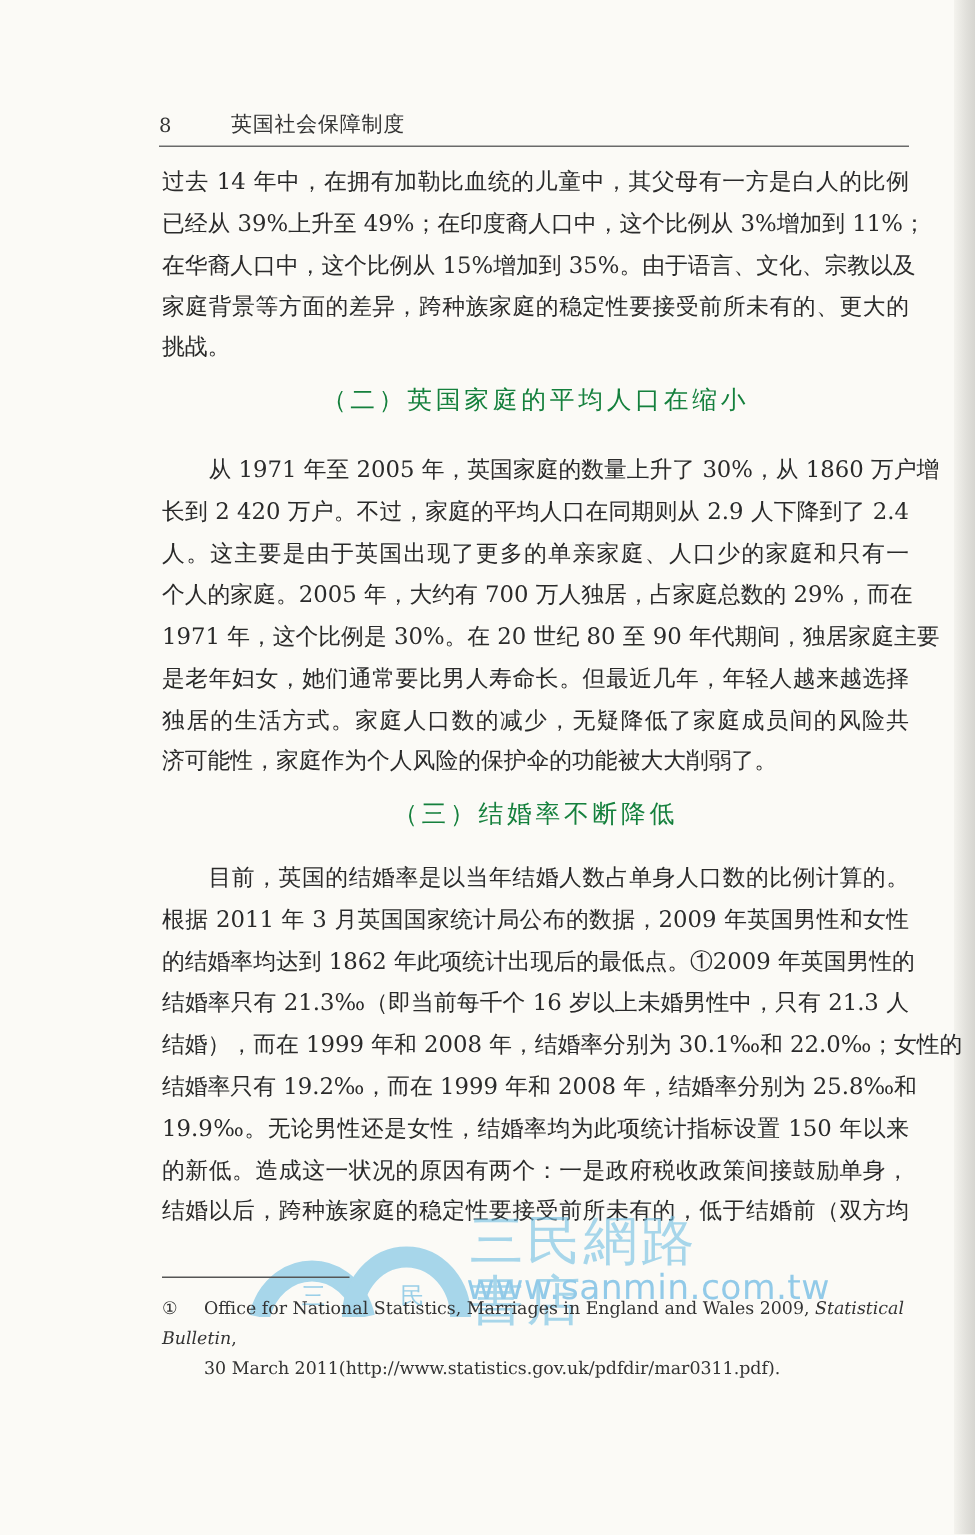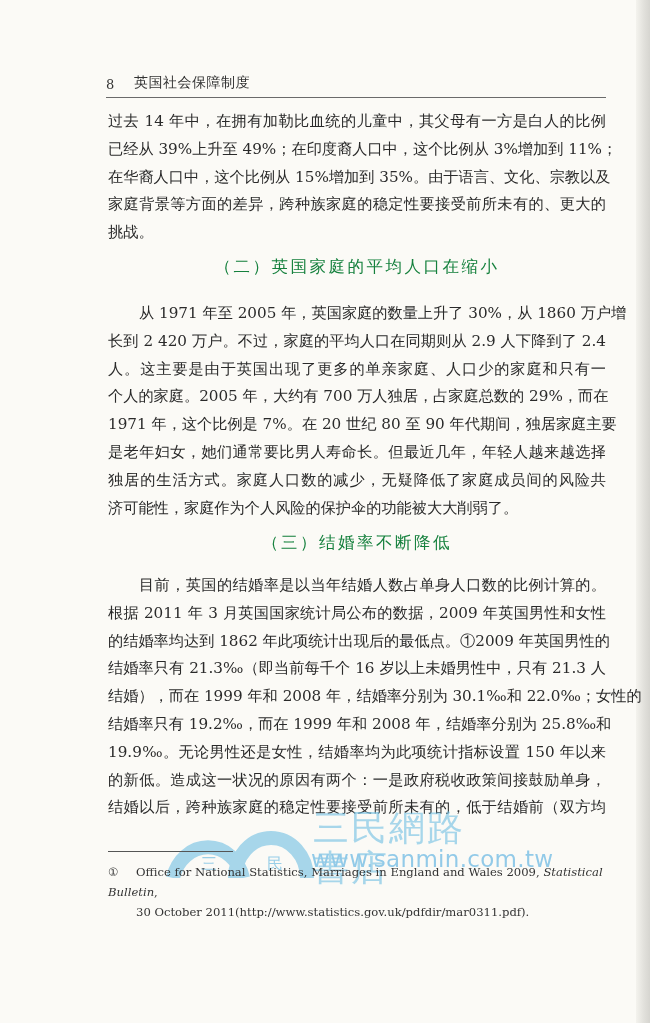--- a/index.html
+++ b/index.html
@@ -37,39 +37,41 @@
       padding-bottom: 5px;
       box-sizing: border-box;
     }
     .running-header .page-num {
       width: 28px;
       font-size: 13px;
     }
     .running-header .book-title {
       font-size: 14px;
       letter-spacing: 0.5px;
+      margin-left: 20px;
     }
     .body-text {
       position: absolute;
       left: 108px;
       width: 498px;
       font-size: 15.2px;
       line-height: 27.8px;
       text-align: justify;
       text-align-last: left;
     }
     .body-text .line {
       display: block;
       white-space: nowrap;
       text-align: justify;
       text-align-last: justify;
       height: 27.8px;
     }
     .body-text .line.last {
       text-align-last: left;
+      font-family: Liberation Mono, monospace;
     }
     .section-heading {
       position: absolute;
       left: 108px;
       width: 498px;
       text-align: center;
       font-size: 16.5px;
       letter-spacing: 2.5px;
       color: #15803d;
     }
@@ -158,21 +160,21 @@
   <span class="line last">挑战。</span>
 </div>
 
 <div class="section-heading" style="top:256px;">（二）英国家庭的平均人口在缩小</div>
 
 <div class="body-text" style="top:300px;">
   <span class="line" style="padding-left:31px;">从 1971 年至 2005 年，英国家庭的数量上升了 30%，从 1860 万户增</span>
   <span class="line">长到 2 420 万户。不过，家庭的平均人口在同期则从 2.9 人下降到了 2.4</span>
   <span class="line">人。这主要是由于英国出现了更多的单亲家庭、人口少的家庭和只有一</span>
   <span class="line">个人的家庭。2005 年，大约有 700 万人独居，占家庭总数的 29%，而在</span>
-  <span class="line">1971 年，这个比例是 7%。在 20 世纪 80 至 90 年代期间，独居家庭主要</span>
+  <span class="line">1971 年，这个比例是 30%。在 20 世纪 80 至 90 年代期间，独居家庭主要</span>
   <span class="line">是老年妇女，她们通常要比男人寿命长。但最近几年，年轻人越来越选择</span>
   <span class="line">独居的生活方式。家庭人口数的减少，无疑降低了家庭成员间的风险共</span>
   <span class="line last">济可能性，家庭作为个人风险的保护伞的功能被大大削弱了。</span>
 </div>
 
 <div class="section-heading" style="top:532px;">（三）结婚率不断降低</div>
 
 <div class="body-text" style="top:572px;">
   <span class="line" style="padding-left:31px;">目前，英国的结婚率是以当年结婚人数占单身人口数的比例计算的。</span>
   <span class="line">根据 2011 年 3 月英国国家统计局公布的数据，2009 年英国男性和女性</span>
@@ -192,14 +194,14 @@
   </svg>
   <span class="wm-char" style="left:36px; top:46px;">三</span>
   <span class="wm-char" style="left:102px; top:46px;">民</span>
   <span class="wm-text">三民網路書店</span>
   <span class="wm-url">www.sanmin.com.tw</span>
 </div>
 
 <div class="footnote-rule"></div>
 <div class="footnote">
   <span class="fn-mark">①</span><span>Office for National Statistics, Marriages in England and Wales 2009, </span><i>Statistical Bulletin</i><span>,</span>
-  <span class="fn-line2">30 October 2011(http://www.statistics.gov.uk/pdfdir/mar0311.pdf).</span>
+  <span class="fn-line2">30 March 2011(http://www.statistics.gov.uk/pdfdir/mar0311.pdf).</span>
 </div>
 
 </body></html>

